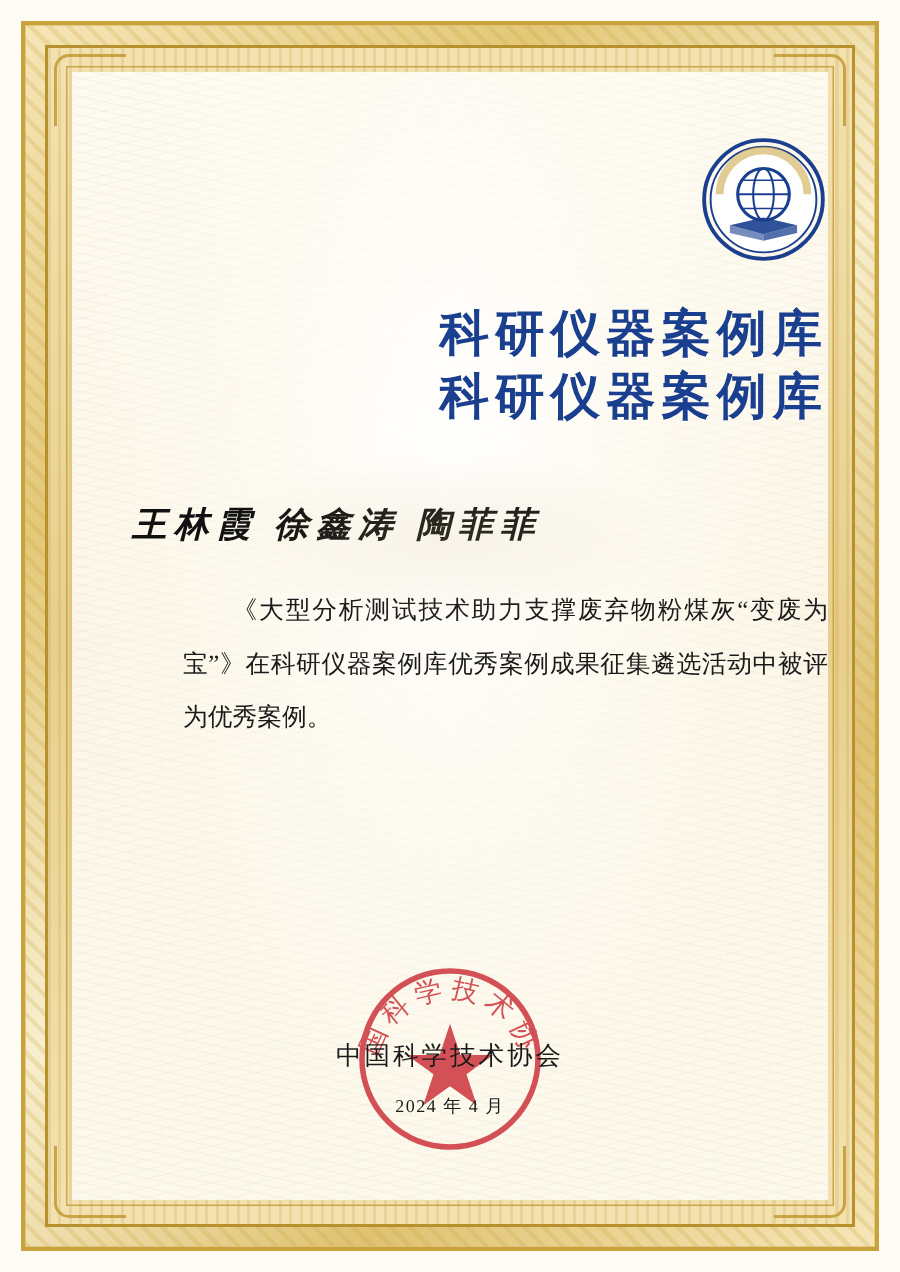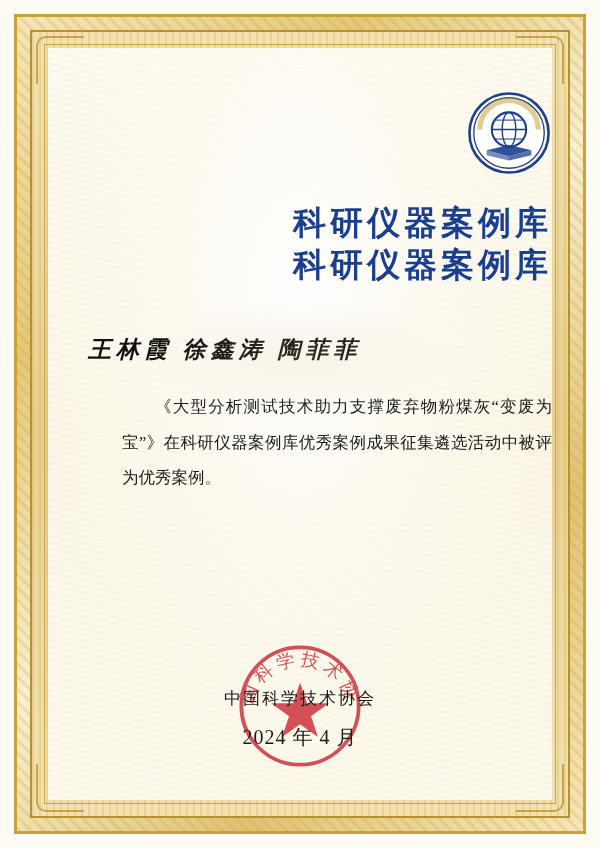--- a/index.html
+++ b/index.html
@@ -171,21 +171,21 @@
     position: relative;
     z-index: 2;
     font-size: 17px;
     letter-spacing: 2px;
     color: #1a1a1a;
     margin-top: 34px;
   }
   .issue-date {
     position: relative;
     z-index: 2;
-    font-size: 20px;
+    font-size: 12px;
     letter-spacing: 1px;
     color: #1a1a1a;
     margin-top: 14px;
   }
 
   
   .watermark {
     position: absolute;
     left: 50%;
     top: 250px;

